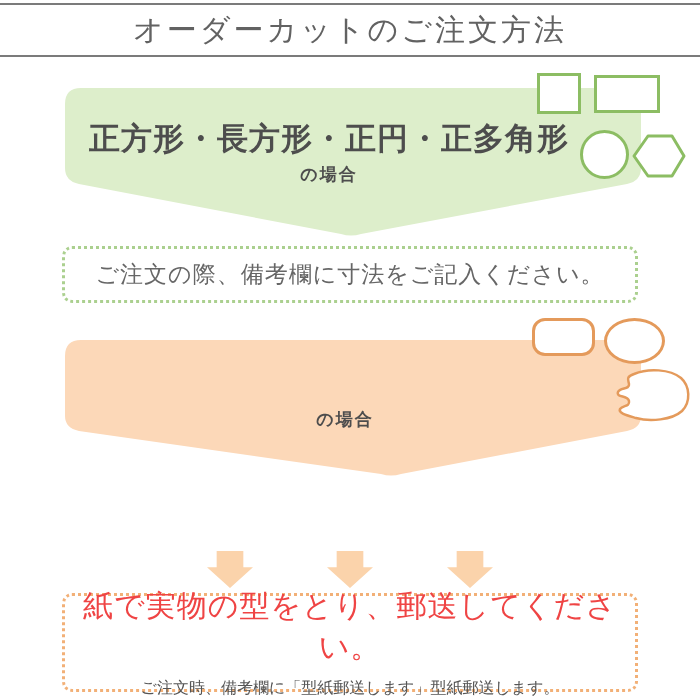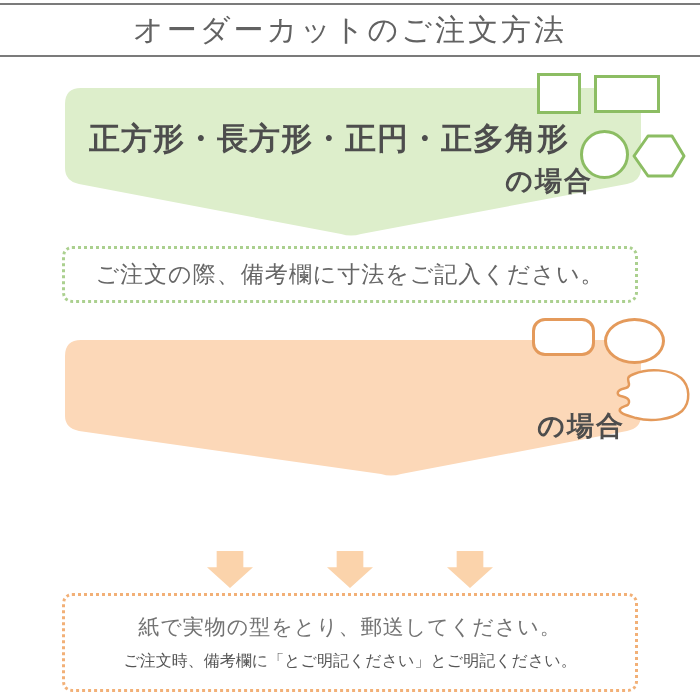--- a/index.html
+++ b/index.html
@@ -16,22 +16,22 @@
     position:absolute;left:0;top:7px;width:700px;height:46px;line-height:46px;
     text-align:center;font-size:30px;color:#626262;letter-spacing:3px;font-weight:500;
   }
   
   .banner-svg{position:absolute;}
   .banner-heading{
     position:absolute;width:576px;text-align:center;font-weight:700;color:#4d4d4d;
     font-size:31px;letter-spacing:1px;line-height:1.1;box-sizing:border-box;
   }
   .banner-sub{
-    position:absolute;width:576px;text-align:right;font-weight:700;color:#4d4d4d;
-    font-size:27px;letter-spacing:2px;box-sizing:border-box;
+    position:absolute;width:576px;text-align:center;font-weight:700;color:#4d4d4d;
+    font-size:17px;letter-spacing:2px;box-sizing:border-box;
   }
   .g-head{left:65px;top:122px;padding-right:48px;}
   .g-sub{left:65px;top:163px;padding-right:48px;}
   .o-head{left:65px;top:371px;padding-right:16px;}
   .o-sub{left:65px;top:408px;padding-right:16px;}
   
   .shape{position:absolute;background:#fff;box-sizing:border-box;}
   .g-border{border:3px solid #8cbd63;}
   .o-border{border:3px solid #e49a5b;}
   .sq{left:537px;top:73px;width:44px;height:41px;}
@@ -45,21 +45,21 @@
   .dotted-box{
     position:absolute;left:62px;width:576px;background:#fff;box-sizing:border-box;
     border-radius:10px;display:flex;flex-direction:column;justify-content:center;
   }
   .green-dotted{border:3px dotted #abd08f;}
   .orange-dotted{border:3px dotted #f2b077;}
   .box-note{top:246px;height:57px;}
   .box-step1{top:488px;height:53px;}
   .box-step2{top:593px;height:99px;}
   .box-text{color:#666;font-size:23px;letter-spacing:1px;text-align:center;}
-  .box-text-lg{color:#737373;font-size:21px;letter-spacing:1px;text-align:center;}
+  .box-text-lg{color:#ef4444;font-size:30px;letter-spacing:1px;text-align:center;}
   .box-text-sm{color:#555;font-size:16px;letter-spacing:0px;margin-top:10px;text-align:center;}
   
   .down-arrow{
     position:absolute;top:551px;width:46px;height:37px;background:#fbd3ab;
     clip-path:polygon(21% 0,79% 0,79% 44%,100% 44%,50% 100%,0 44%,21% 44%);
   }
   .a1{left:207px;} .a2{left:327px;} .a3{left:447px;}
 </style>
 </head>
 <body>
@@ -100,16 +100,16 @@
              C 12,21 22,24 21,18 C 20,13 18,11 26,8 Z" fill="#fff" stroke="#e49a5b" stroke-width="2.5" stroke-linejoin="round"></path>
   </svg>
 
 
   <div class="down-arrow a1"></div>
   <div class="down-arrow a2"></div>
   <div class="down-arrow a3"></div>
 
   <div class="dotted-box orange-dotted box-step2">
     <div class="box-text-lg">紙で実物の型をとり、郵送してください。</div>
-    <div class="box-text-sm">ご注文時、備考欄に「とご明記ください」とご明記ください。</div>
+    <div class="box-text-sm">ご注文時、備考欄に「型紙郵送します」型紙郵送します。</div>
   </div>
 
 </div>
 
 </body></html>

